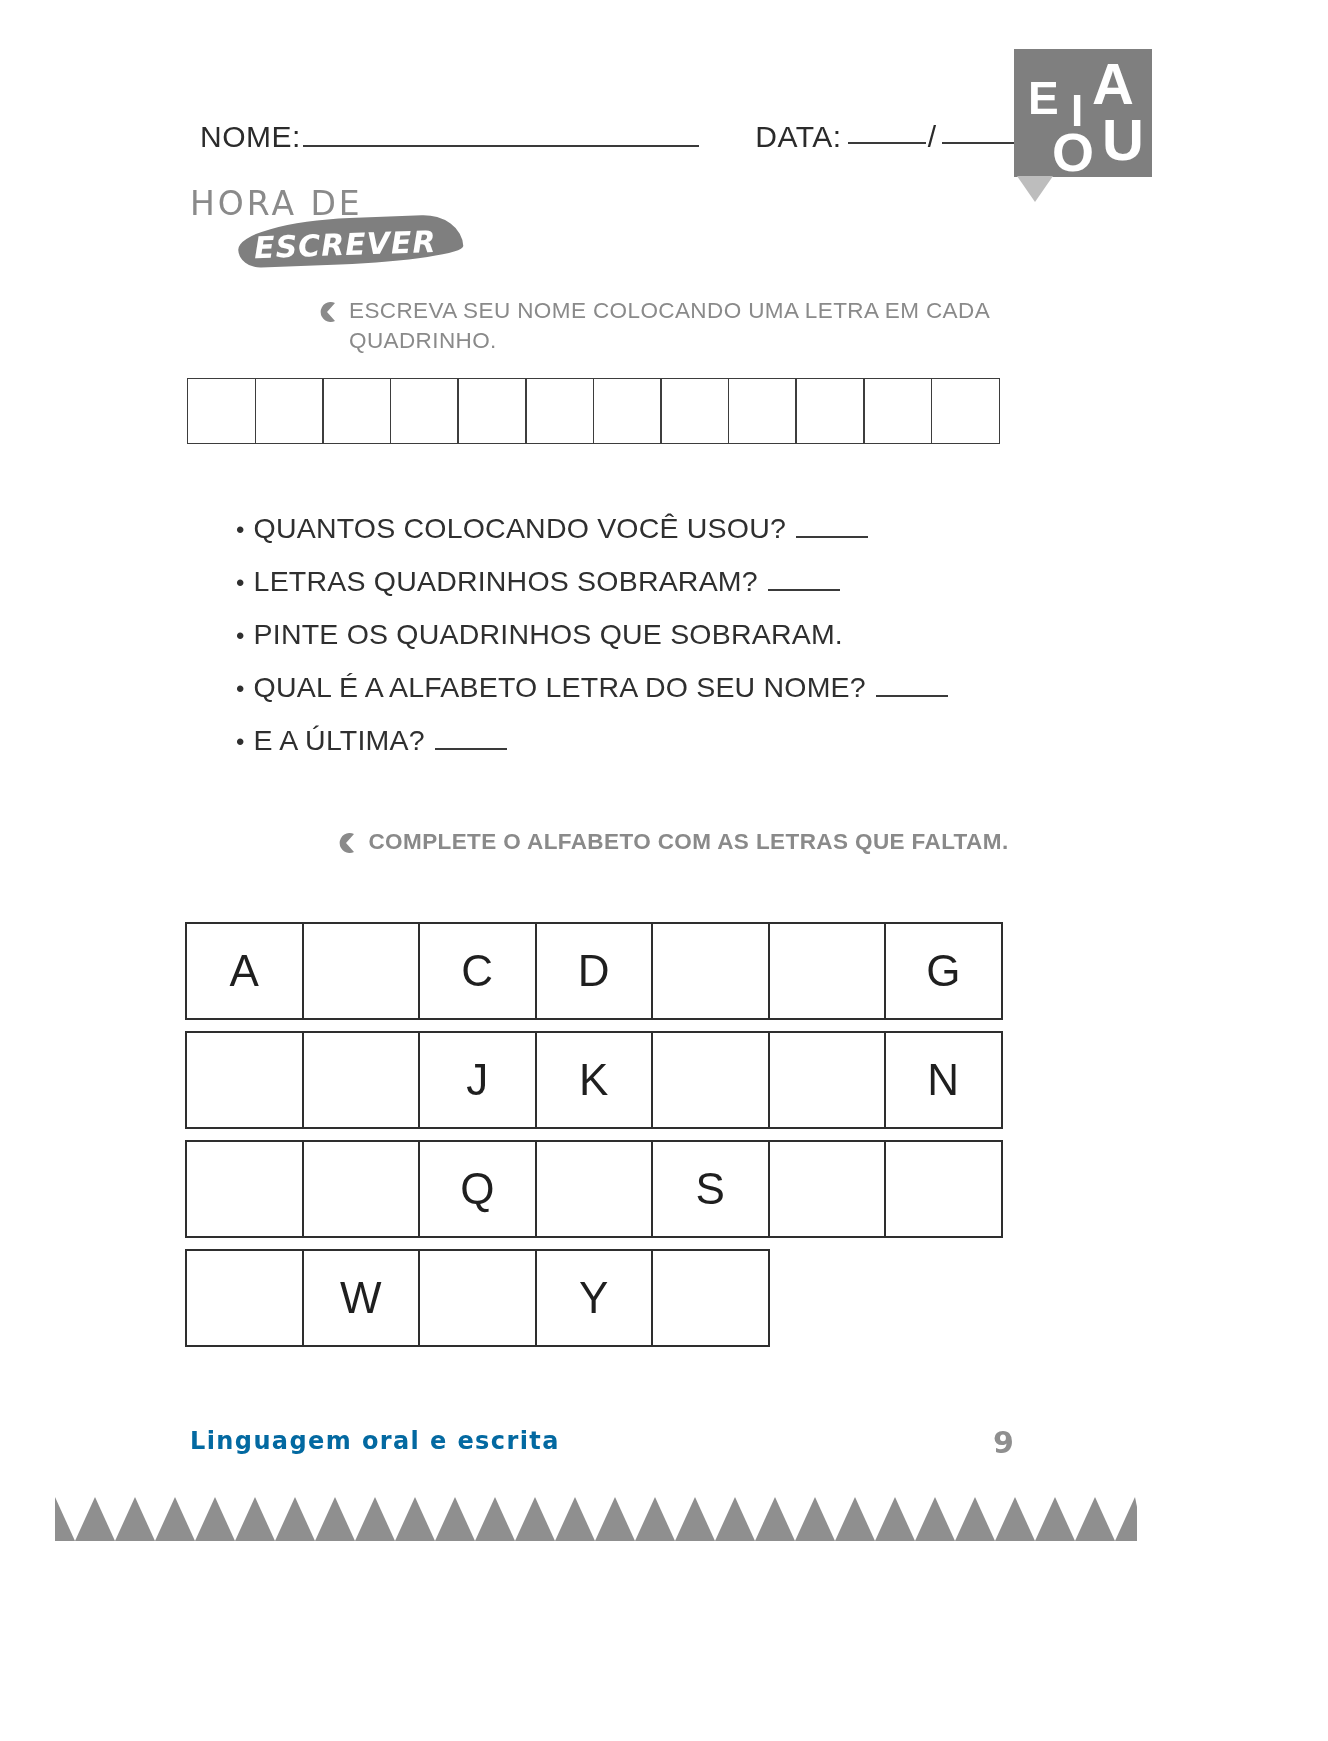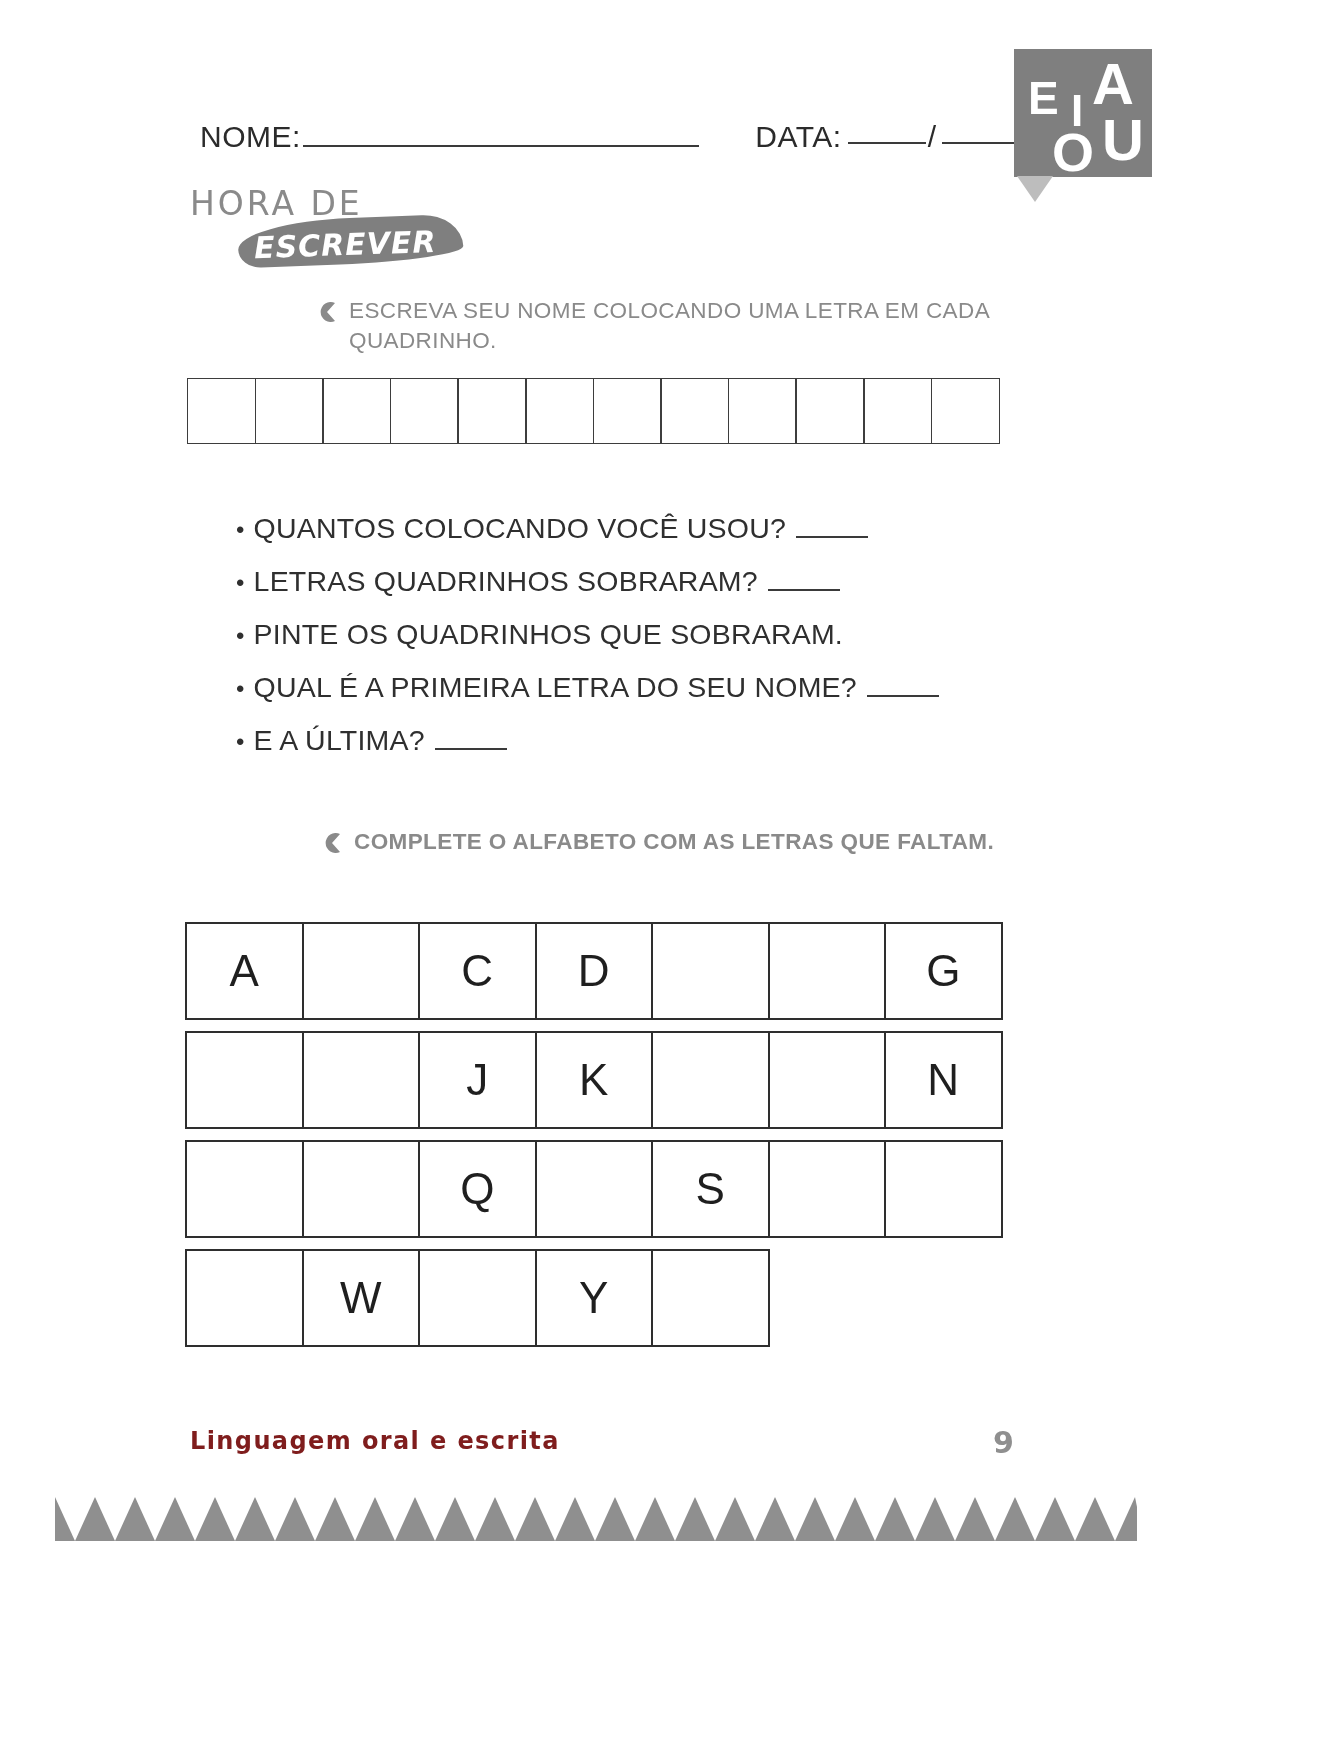--- a/index.html
+++ b/index.html
@@ -125,20 +125,21 @@
     letter-spacing: 1px;
     transform: rotate(-2deg);
     font-family: "DejaVu Sans", sans-serif;
   }
 
   
   .instruction {
     position: absolute;
     display: flex;
     align-items: flex-start;
+    justify-content: center;
   }
   .pac-bullet {
     width: 20px;
     height: 20px;
     flex: 0 0 20px;
     margin-top: 6px;
     margin-right: 11px;
   }
   .instruction-text {
     font-size: 22.5px;
@@ -220,21 +221,21 @@
   }
   .alpha-cell:first-child { margin-left: 0; }
 
   
   .footer-text {
     position: absolute;
     left: 190px;
     top: 1427px;
     font-size: 24px;
     font-weight: bold;
-    color: #7f1d1d;
+    color: #0369a1;
     letter-spacing: 1.4px;
     font-family: "DejaVu Sans", sans-serif;
   }
   .page-number {
     position: absolute;
     left: 993px;
     top: 1425px;
     font-size: 30px;
     font-weight: bold;
     color: #8f8f8f;
@@ -312,21 +313,21 @@
       <span class="dot">•</span>
       <span>LETRAS QUADRINHOS SOBRARAM?</span>
       <span class="q-rule"></span>
     </div>
     <div class="question-item">
       <span class="dot">•</span>
       <span>PINTE OS QUADRINHOS QUE SOBRARAM.</span>
     </div>
     <div class="question-item">
       <span class="dot">•</span>
-      <span>QUAL É A PRIMEIRA LETRA DO SEU NOME?</span>
+      <span>QUAL É A ALFABETO LETRA DO SEU NOME?</span>
       <span class="q-rule"></span>
     </div>
     <div class="question-item">
       <span class="dot">•</span>
       <span>E A ÚLTIMA?</span>
       <span class="q-rule"></span>
     </div>
   </div>
 
   <div class="instruction" id="instruction-2">

